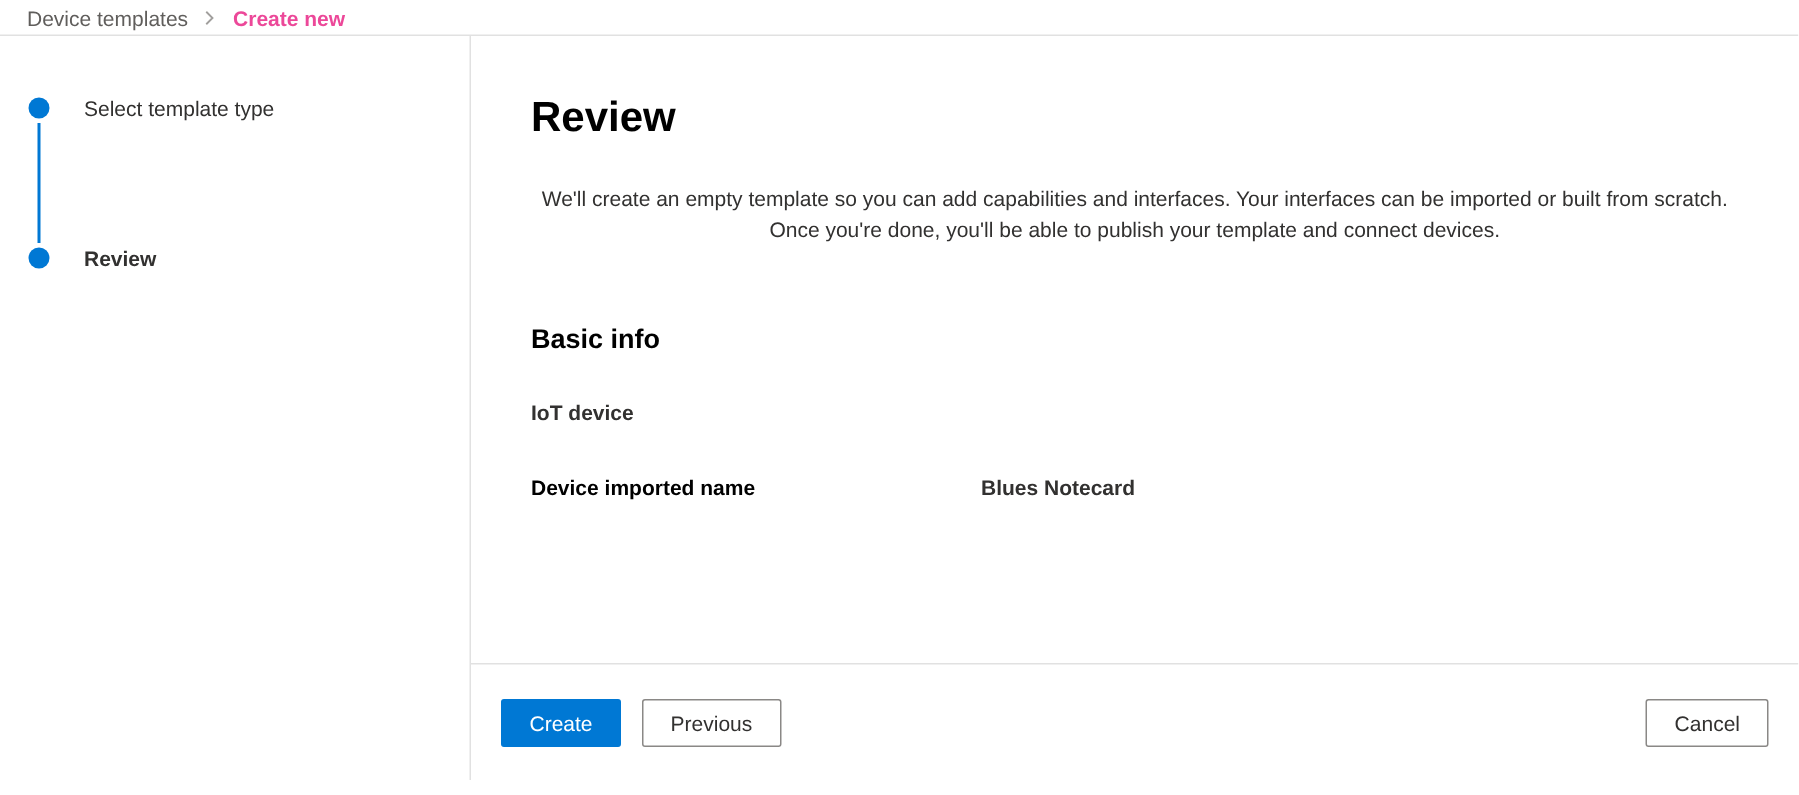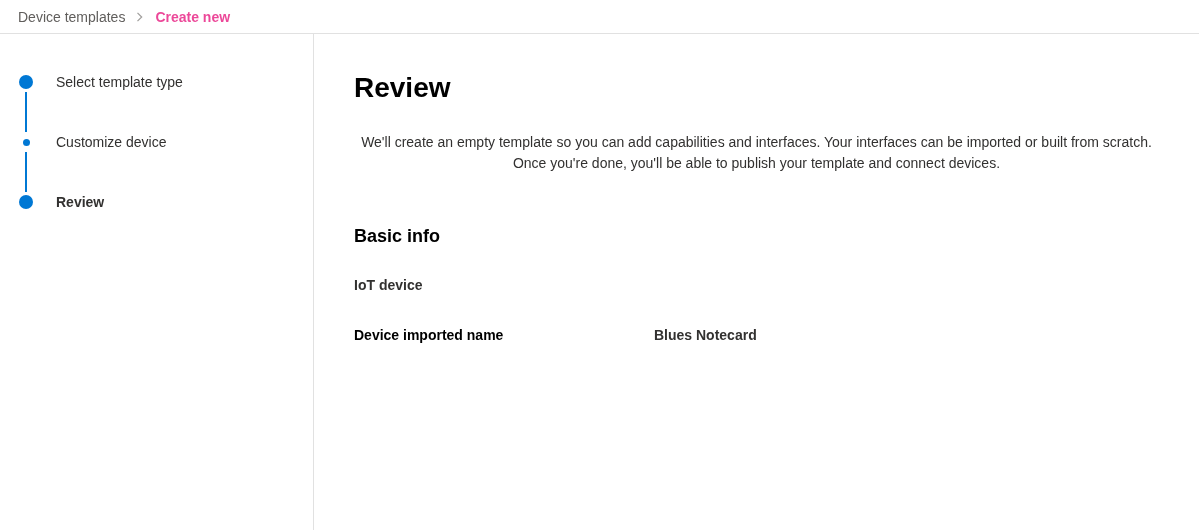--- a/index.html
+++ b/index.html
@@ -8,21 +8,21 @@
     font-size: 14px;
     color: #323130;
     background: #fff;
     width: 1199px;
     height: 530px;
     overflow: hidden;
   }
 
   
   .breadcrumb-bar {
-    height: 34px;
+    height: 24px;
     border-bottom: 1px solid #e1e1e1;
     display: flex;
     align-items: center;
     padding: 0 18px;
     gap: 10px;
   }
   .breadcrumb-item { color: #605e5c; font-size: 14px; }
   .breadcrumb-item.current { color: #ec4899; font-weight: 600; }
   .breadcrumb-chevron {
     color: #a19f9d;
@@ -169,26 +169,20 @@
     <div class="step">
       <span class="step-dot-wrap">
           <span class="step-dot"></span>
         </span>
       <span class="step-label">Select template type</span>
     </div>
     <div class="step-connector">
         <div class="step-connector-line"></div>
       </div>
 
-    <div class="step">
-      <span class="step-dot-wrap">
-          <span class="step-dot small"></span>
-        </span>
-      <span class="step-label">Customize device</span>
-    </div>
     <div class="step-connector">
         <div class="step-connector-line"></div>
       </div>
 
     <div class="step active">
       <span class="step-dot-wrap">
           <span class="step-dot"></span>
         </span>
       <span class="step-label">Review</span>
     </div>
@@ -203,15 +197,23 @@
 
       <div class="info-row">
         <div class="info-value">IoT device</div>
       </div>
       <div class="info-row">
         <div class="info-label">Device imported name</div>
         <div class="info-value">Blues Notecard</div>
       </div>
     </div>
 
+    <div class="footer-bar">
+      <div class="footer-left">
+        <button class="btn primary">Create</button>
+        <button class="btn">Previous</button>
+      </div>
+      <div class="footer-spacer"></div>
+      <button class="btn">Cancel</button>
+    </div>
   </div>
 
 </div>
 
 </body></html>

